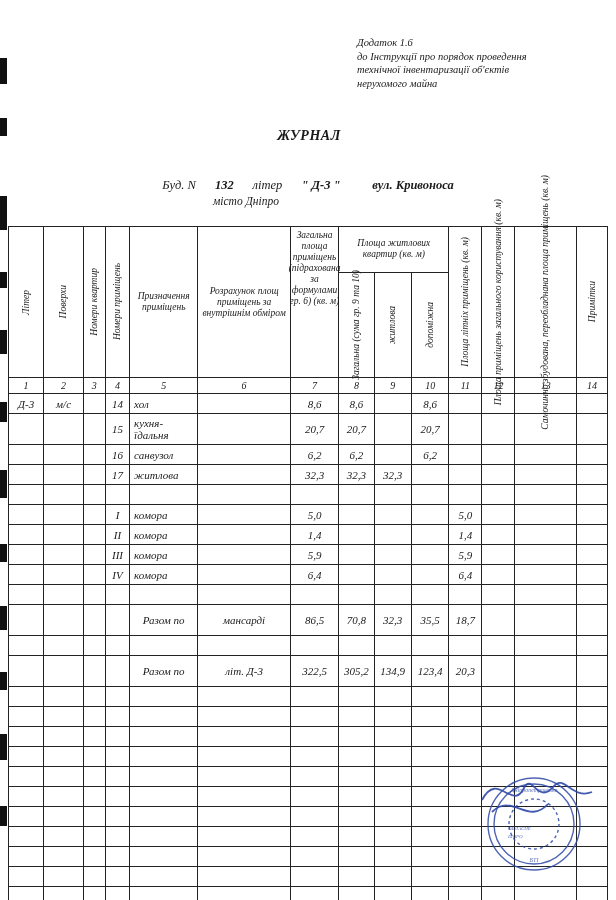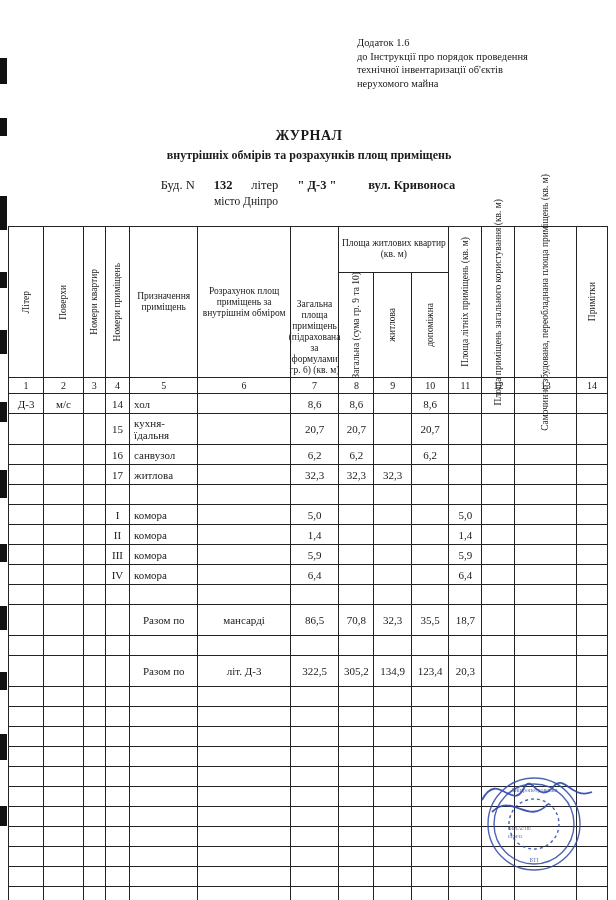--- a/index.html
+++ b/index.html
@@ -30,20 +30,21 @@
     width: 7px;
     background: #111;
     display: block;
   }
 
   .page {
     position: absolute;
     left: 0; top: 0;
     width: 616px;
     height: 900px;
+    font-style: italic;
   }
 
   .header-note {
     position: absolute;
     left: 357px;
     top: 36px;
     font-size: 10.5px;
     line-height: 13.5px;
     width: 250px;
   }
@@ -124,21 +125,21 @@
   .hwrap {
     display: flex;
     align-items: center;
     justify-content: center;
     height: 146px;
     padding: 0 2px;
     line-height: 11px;
   }
   .htop {
     display: flex;
-    align-items: flex-end;
+    align-items: flex-start;
     justify-content: center;
     height: 146px;
     padding: 2px 2px 0 2px;
     line-height: 11px;
   }
   .group-head {
     height: 44px;
     font-size: 9.5px;
     line-height: 11px;
     padding: 2px;
@@ -196,21 +197,20 @@
 
 <div class="page">
 
   <div class="header-note" style="white-space:pre-line">Додаток 1.6
 до Інструкції про порядок проведення
 технічної інвентаризації об'єктів
 нерухомого майна</div>
 
   <div class="title-block">
     <div class="title-main">ЖУРНАЛ</div>
-    <div class="title-sub">внутрішніх обмірів та розрахунків площ приміщень</div>
   </div>
 
   <div class="addr-line">
     <span>Буд. N</span>
     <span class="b">132</span>
     &nbsp;&nbsp;&nbsp;&nbsp;
     <span>літер</span>
     <span class="b">" Д-3 "</span>
     &nbsp;&nbsp;&nbsp;
     <span class="b">вул. Кривоноса</span>

